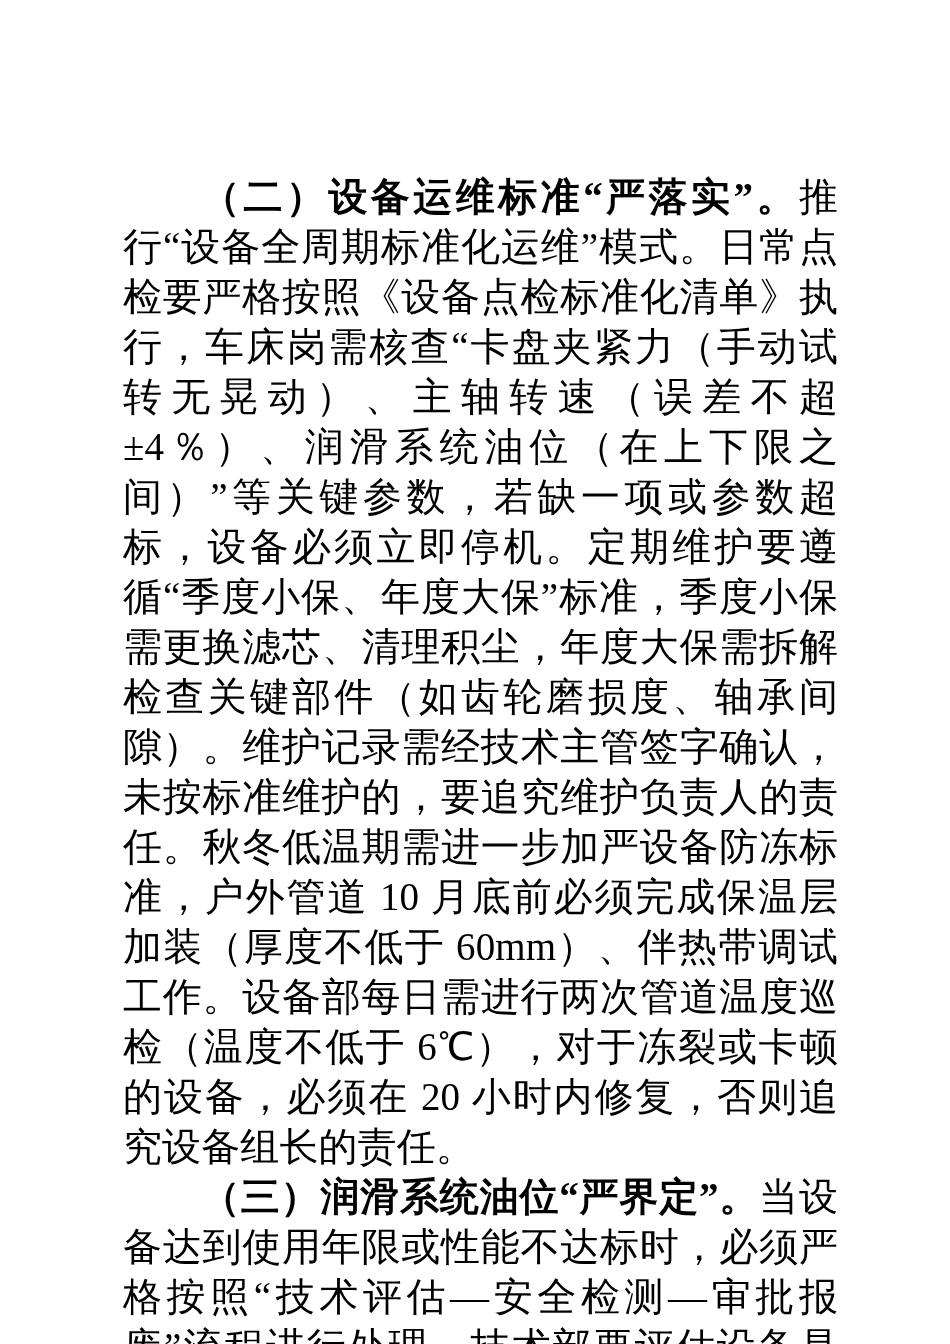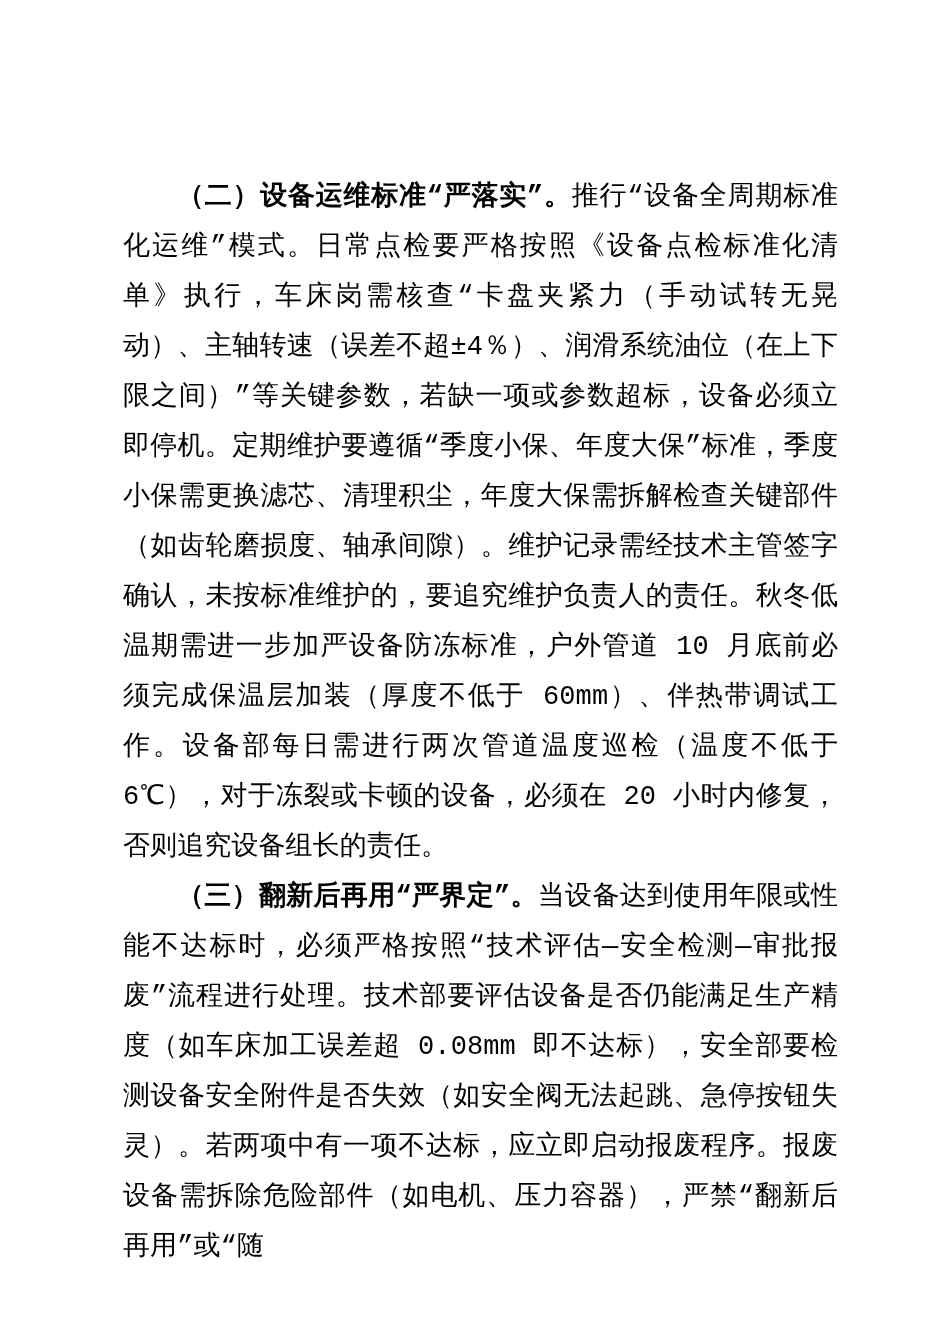--- a/index.html
+++ b/index.html
@@ -15,22 +15,22 @@
     overflow: hidden;
     box-sizing: border-box;
   }
   .text-block {
     position: absolute;
     left: 123px;
     top: 172px;
     width: 715px;
   }
   .para {
-    font-family: Liberation Mono, monospace;
-    font-size: 27px;
+    font-family: Liberation Serif, serif;
+    font-size: 39px;
     line-height: 50px;
     color: #000000;
     text-align: justify;
     text-justify: inter-character;
     text-align-last: left;
     margin: 0;
     letter-spacing: 0.1px;
     word-break: break-all;
   }
   .para.indent {
@@ -41,16 +41,16 @@
   }
 </style>
 </head>
 <body>
 
 <div class="page">
   <div class="text-block">
 
     <p class="para indent"><span class="hd">（二）设备运维标准“严落实”。</span><span>推行“设备全周期标准化运维”模式。日常点检要严格按照《设备点检标准化清单》执行，车床岗需核查“卡盘夹紧力（手动试转无晃动）、主轴转速（误差不超±4％）、润滑系统油位（在上下限之间）”等关键参数，若缺一项或参数超标，设备必须立即停机。定期维护要遵循“季度小保、年度大保”标准，季度小保需更换滤芯、清理积尘，年度大保需拆解检查关键部件（如齿轮磨损度、轴承间隙）。维护记录需经技术主管签字确认，未按标准维护的，要追究维护负责人的责任。秋冬低温期需进一步加严设备防冻标准，户外管道 10 月底前必须完成保温层加装（厚度不低于 60mm）、伴热带调试工作。设备部每日需进行两次管道温度巡检（温度不低于 6℃），对于冻裂或卡顿的设备，必须在 20 小时内修复，否则追究设备组长的责任。</span></p>
 
-    <p class="para indent"><span class="hd">（三）翻新后再用“严界定”。</span><span>当设备达到使用年限或性能不达标时，必须严格按照“技术评估—安全检测—审批报废”流程进行处理。技术部要评估设备是否仍能满足生产精度（如车床加工误差超 0.08mm 即不达标），安全部要检测设备安全附件是否失效（如安全阀无法起跳、急停按钮失灵）。若两项中有一项不达标，应立即启动报废程序。报废设备需拆除危险部件（如电机、压力容器），严禁“翻新后再用”或“随</span></p>
+    <p class="para indent"><span class="hd">（三）润滑系统油位“严界定”。</span><span>当设备达到使用年限或性能不达标时，必须严格按照“技术评估—安全检测—审批报废”流程进行处理。技术部要评估设备是否仍能满足生产精度（如车床加工误差超 0.08mm 即不达标），安全部要检测设备安全附件是否失效（如安全阀无法起跳、急停按钮失灵）。若两项中有一项不达标，应立即启动报废程序。报废设备需拆除危险部件（如电机、压力容器），严禁“翻新后再用”或“随</span></p>
 
   </div>
 </div>
 
 </body></html>

